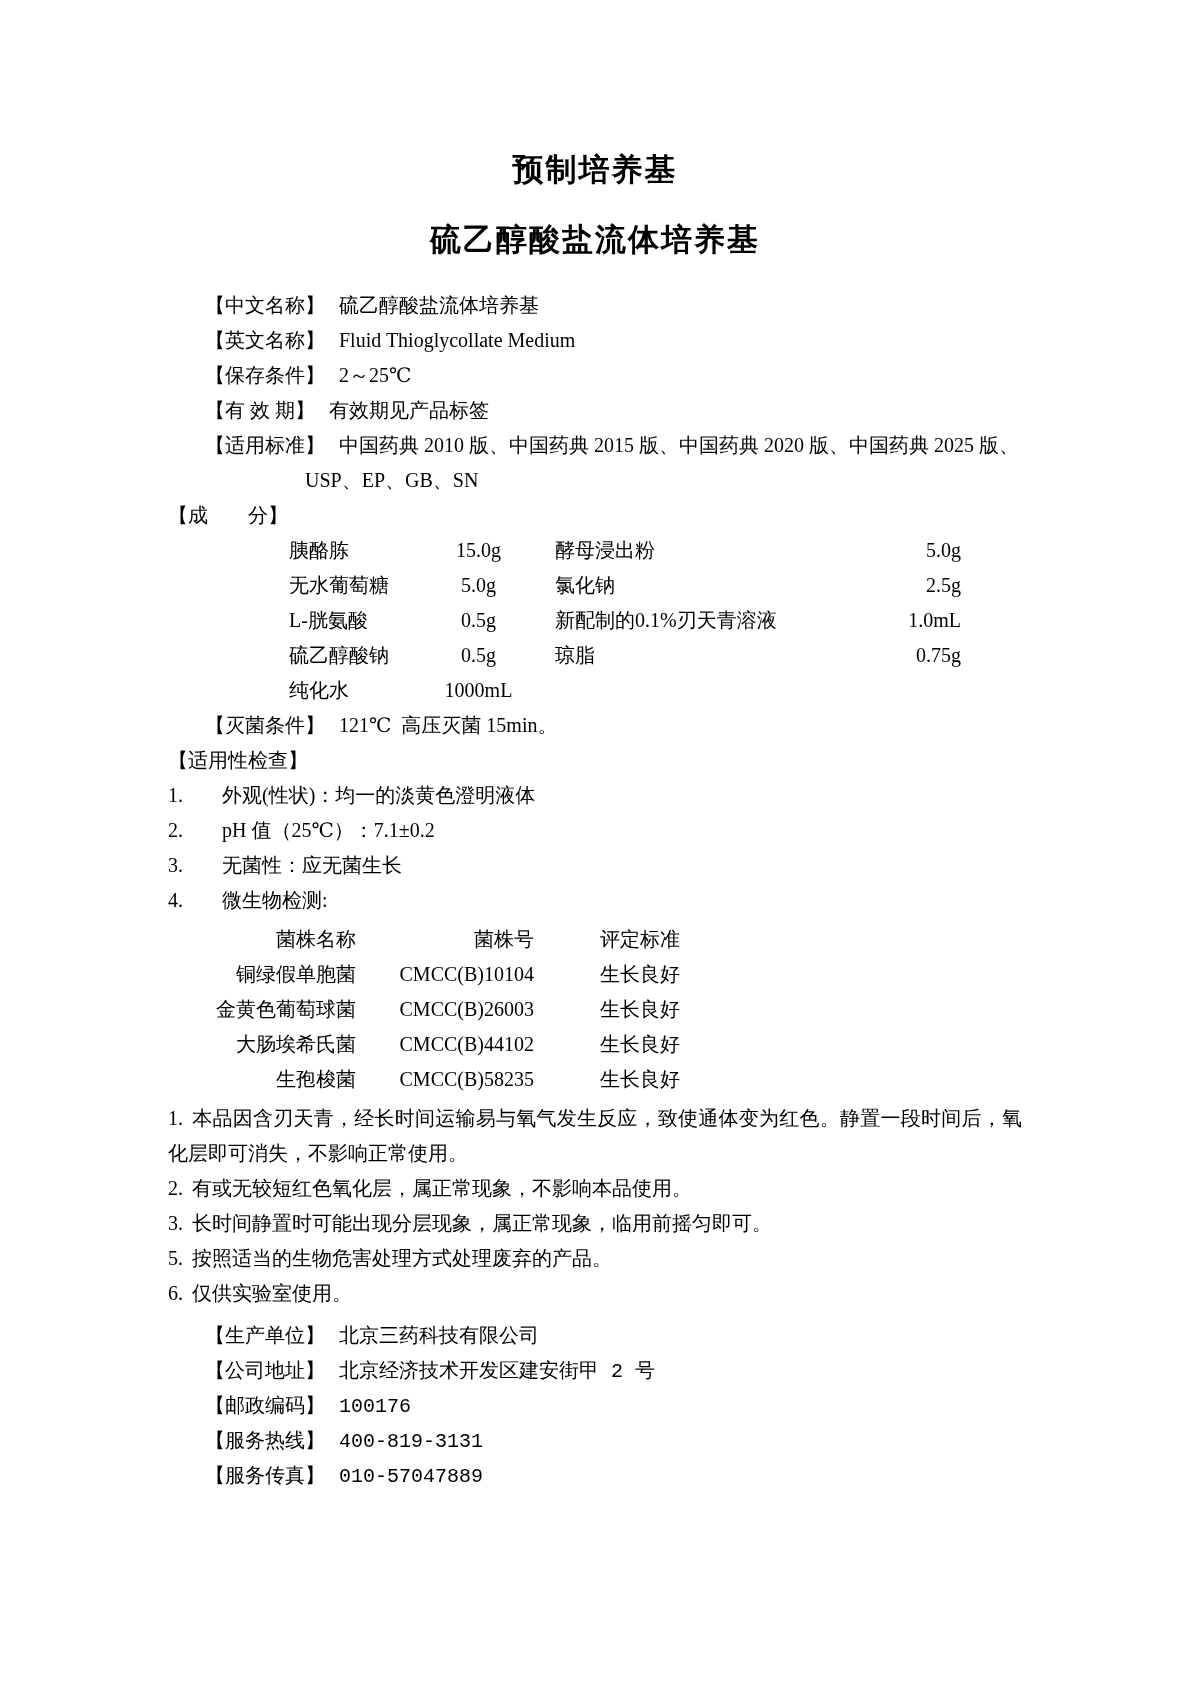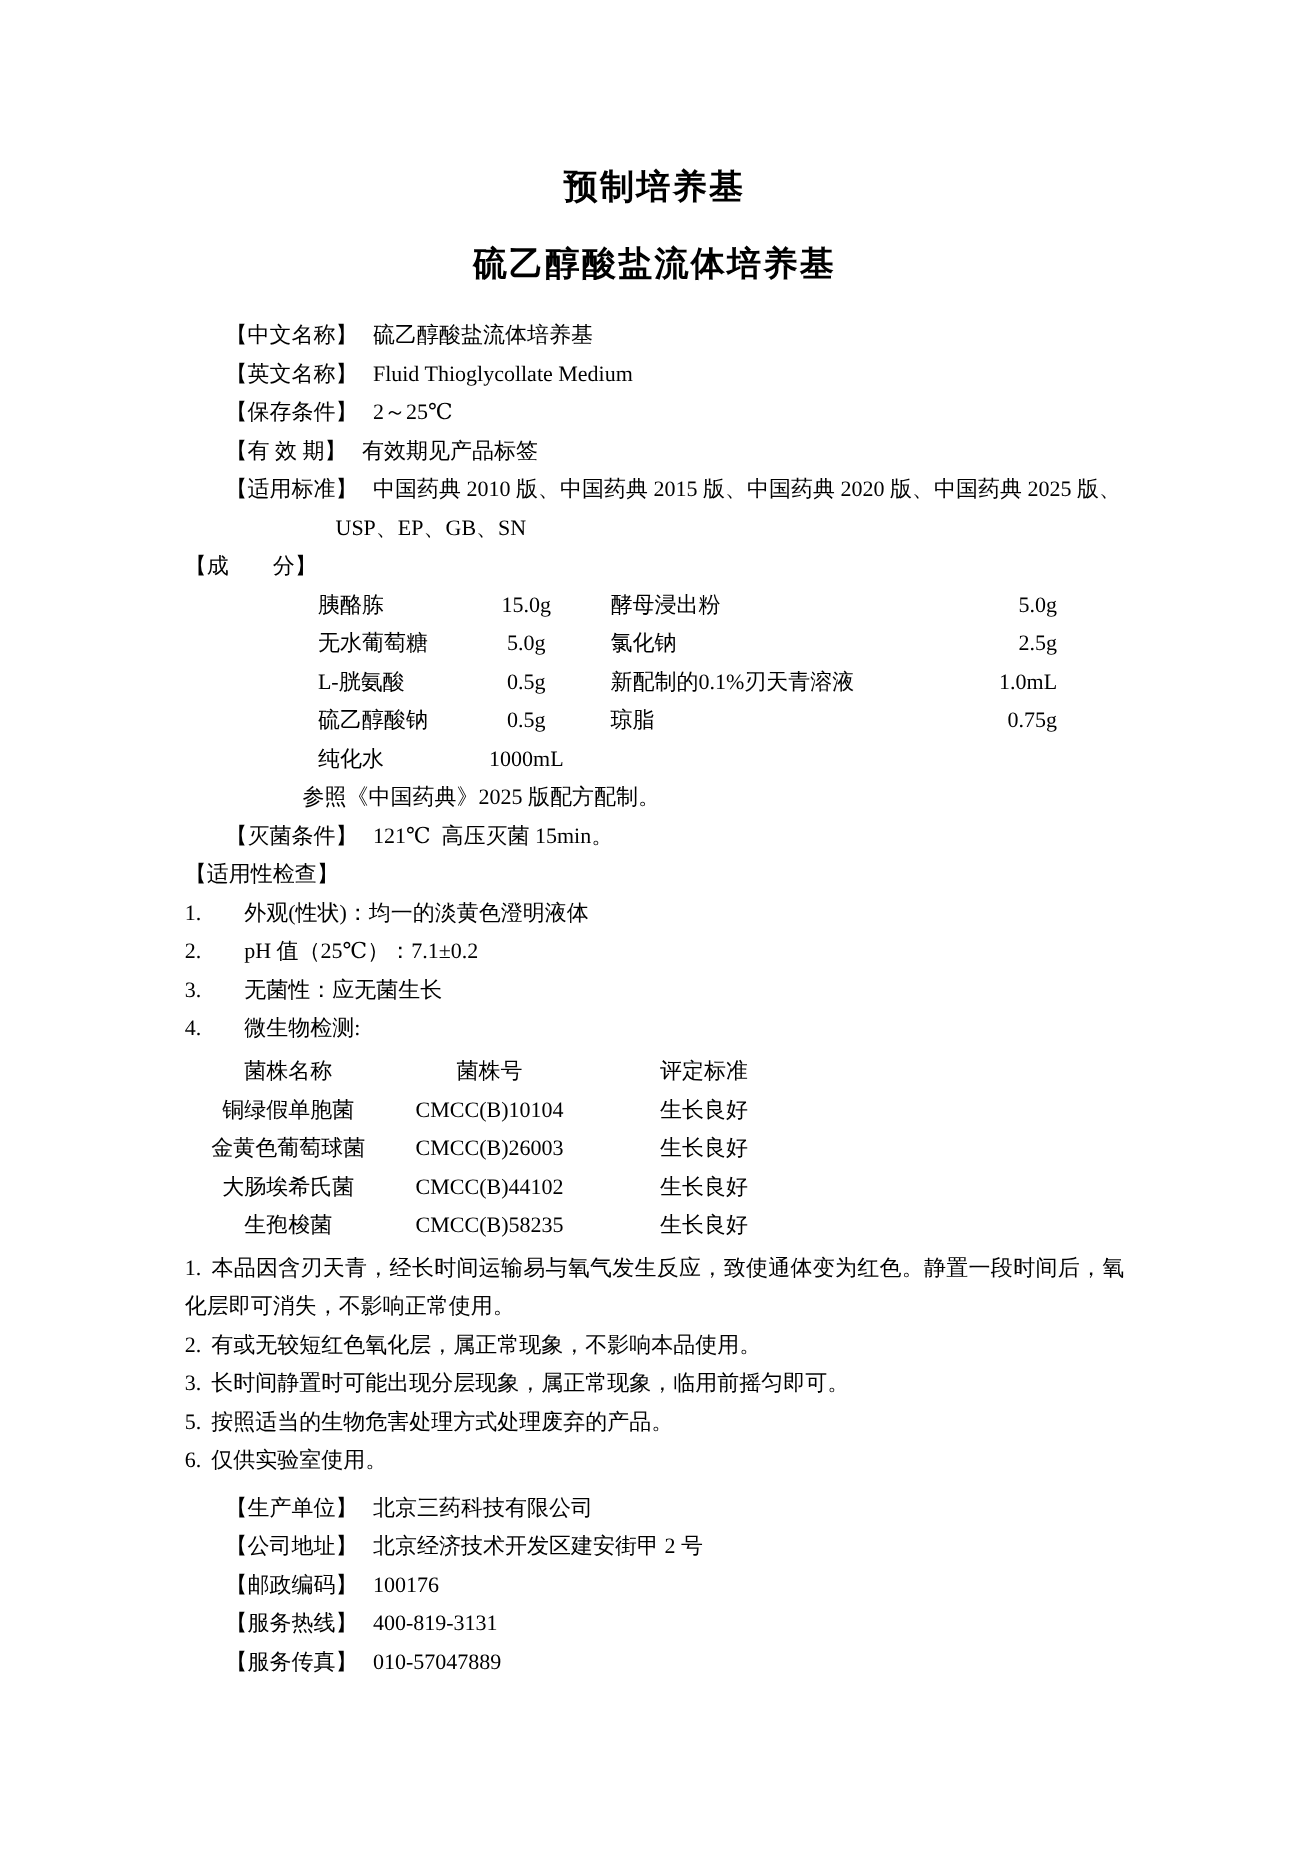--- a/index.html
+++ b/index.html
@@ -37,28 +37,28 @@
   .comp-row .a1 { text-align: center; }
   .comp-row .n2 { padding-left: 17px; }
   .comp-row .a2 { text-align: right; }
   .comp-note { margin-left: 107px; line-height: 35px; }
 
   .suit-item { display: flex; line-height: 35px; }
   .suit-item .num { width: 54px; flex: none; }
 
   .strain-table { margin-top: 4px; }
   .strain-row { display: grid; grid-template-columns: 188px 178px 254px; line-height: 35px; }
-  .strain-row .c1, .strain-row .c2 { text-align: center; }
+  .strain-row .c1, .strain-row .c2 { text-align: right; }
   .strain-row .c3 { padding-left: 66px; }
 
   .prec { margin-top: 4px; }
   .prec .line { text-align: justify; }
   .prec .num { margin-right: 9px; }
 
-  .footer { margin-top: 8px; }
+  .footer { margin-top: 8px; font-family: Liberation Mono, monospace; }
 </style>
 </head>
 <body>
 
 <div class="page">
 
   <h1 class="doc-title">预制培养基</h1>
   <h2 class="doc-subtitle">硫乙醇酸盐流体培养基</h2>
 
   <div class="fields">
@@ -96,21 +96,20 @@
         <span class="n2">琼脂</span>
         <span class="a2">0.75g</span>
     </div>
     <div class="comp-row">
       <span class="n1">纯化水</span>
         <span class="a1">1000mL</span>
         <span class="n2"></span>
         <span class="a2"></span>
     </div>
   </div>
-  <div class="comp-note">参照《中国药典》2025 版配方配制。</div>
 
   <div class="line"><span class="lab">【灭菌条件】</span><span class="val">121℃  高压灭菌 15min。</span></div>
 
   <div class="line">【适用性检查】</div>
   <div>
     <div class="suit-item">
         <span class="num">1.</span>
         <span>外观(性状)：均一的淡黄色澄明液体</span>
       </div>
     <div class="suit-item">

